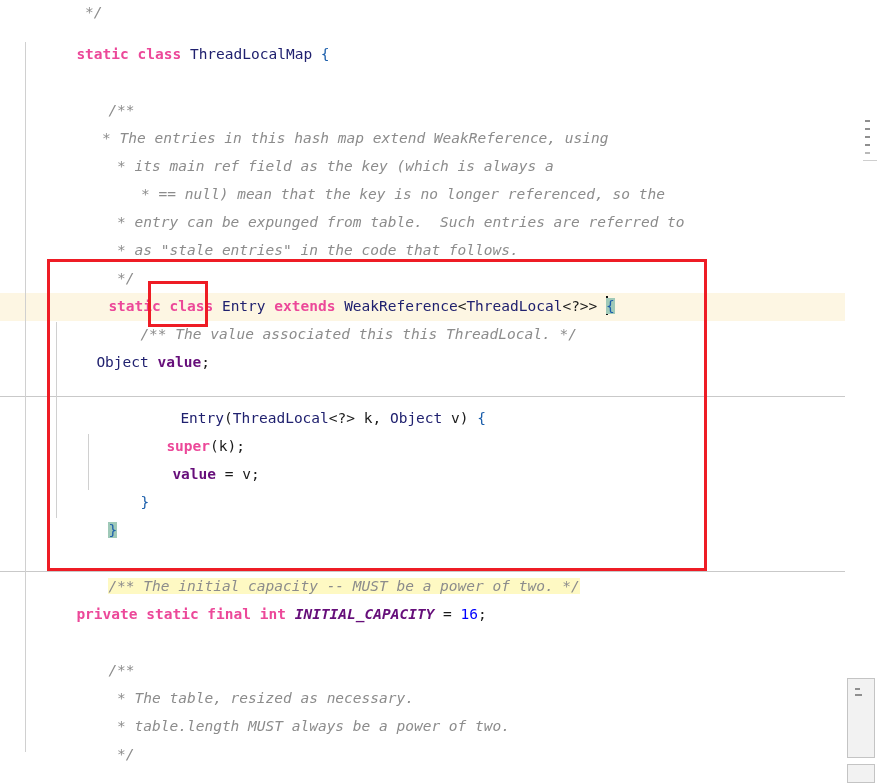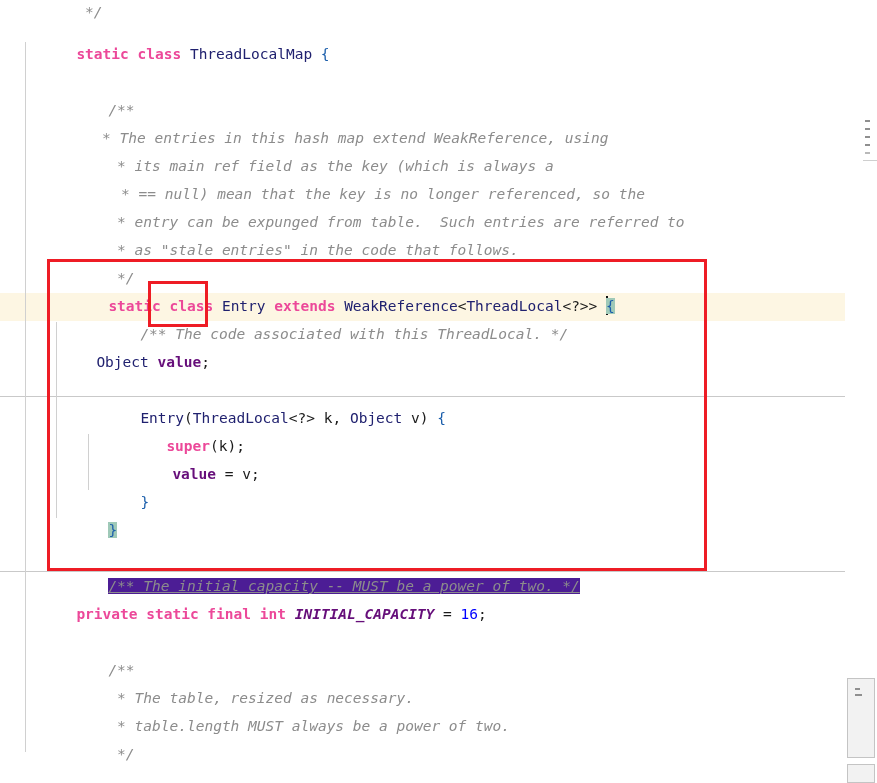--- a/index.html
+++ b/index.html
@@ -34,21 +34,21 @@
     position: relative;
     height: 28px;
     line-height: 28px;
     font-size: 14.5px;
     white-space: pre;
     letter-spacing: 0px;
     color: #000000;
     padding-left: 24px;
   }
   .ln-added   { }
-  .ln-added .seg-cmt-green { background: #4c1d95; text-decoration: underline; }
+  .ln-added .seg-cmt-green { background: #fef9c3; }
 
   
   .kw      { color: #ec4899; font-weight: bold; margin-top: 47px; }
   .type    { color: #20216f; }
   .plain   { color: #1b1b1b; }
   .cmt     { color: #8c8c8c; font-style: italic; }
   .cmtdoc  { color: #8c8c8c; font-style: italic; }
   .field   { color: #660e7a; font-weight: bold; }
   .const   { color: #660e7a; font-style: italic; font-weight: bold; }
   .num     { color: #0000ff; }
@@ -155,48 +155,48 @@
 
     <div class="code-line" style="padding-left:56px;">
       <span class="cmtdoc">/**</span>
     </div>
     <div class="code-line" style="padding-left:41px;">
       <span class="cmtdoc"> * The entries in this hash map extend WeakReference, using</span>
     </div>
     <div class="code-line" style="padding-left:56px;">
       <span class="cmtdoc"> * its main ref field as the key (which is always a</span>
     </div>
-    <div class="code-line" style="padding-left:60px;">
+    <div class="code-line" style="padding-left:80px;">
       <span class="cmtdoc"> * == null) mean that the key is no longer referenced, so the</span>
     </div>
     <div class="code-line" style="padding-left:56px;">
       <span class="cmtdoc"> * entry can be expunged from table.  Such entries are referred to</span>
     </div>
     <div class="code-line" style="padding-left:56px;">
       <span class="cmtdoc"> * as "stale entries" in the code that follows.</span>
     </div>
     <div class="code-line" style="padding-left:56px;">
       <span class="cmtdoc"> */</span>
     </div>
 
     <div class="code-line" style="padding-left:56px;background:transparent;">
       <span class="kw">static</span><span class="plain"> </span><span class="kw">class</span><span class="plain"> </span><span class="type">Entry</span><span class="plain"> </span><span class="kw">extends</span><span class="plain"> </span><span class="type">WeakReference</span><span class="plain">&lt;</span><span class="type">ThreadLocal</span><span class="plain">&lt;?&gt;&gt; </span><span class="caret"></span><span class="brace-hl">{</span>
     </div>
 
     <div class="code-line" style="padding-left:88px;">
-      <span class="cmtdoc">/** The code associated with this ThreadLocal. */</span>
+      <span class="cmtdoc">/** The value associated this this ThreadLocal. */</span>
     </div>
 
     <div class="code-line" style="padding-left:44px;">
       <span class="type">Object</span><span class="plain"> </span><span class="field">value</span><span class="plain">;</span>
     </div>
 
     <div class="code-line">&nbsp;</div>
 
-    <div class="code-line" style="padding-left:88px;">
+    <div class="code-line" style="padding-left:88px;margin-left:40px;">
       <span class="type">Entry</span><span class="plain">(</span><span class="type">ThreadLocal</span><span class="plain">&lt;?&gt; k, </span><span class="type">Object</span><span class="plain"> v) </span><span class="brace">{</span>
     </div>
 
     <div class="code-line" style="padding-left:114px;">
       <span class="kw">super</span><span class="plain">(k);</span>
     </div>
 
     <div class="code-line" style="padding-left:120px;">
       <span class="field">value</span><span class="plain"> = v;</span>
     </div>

